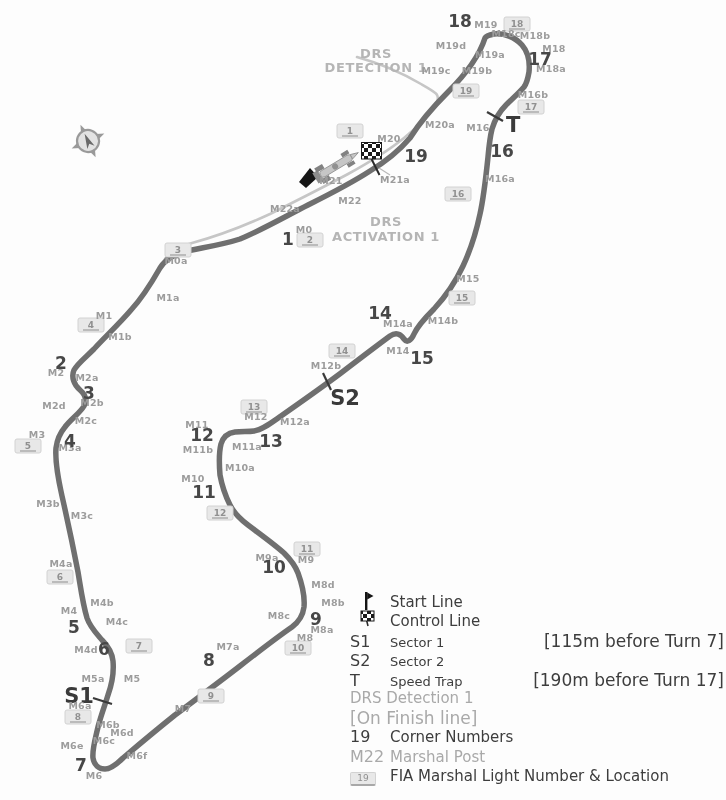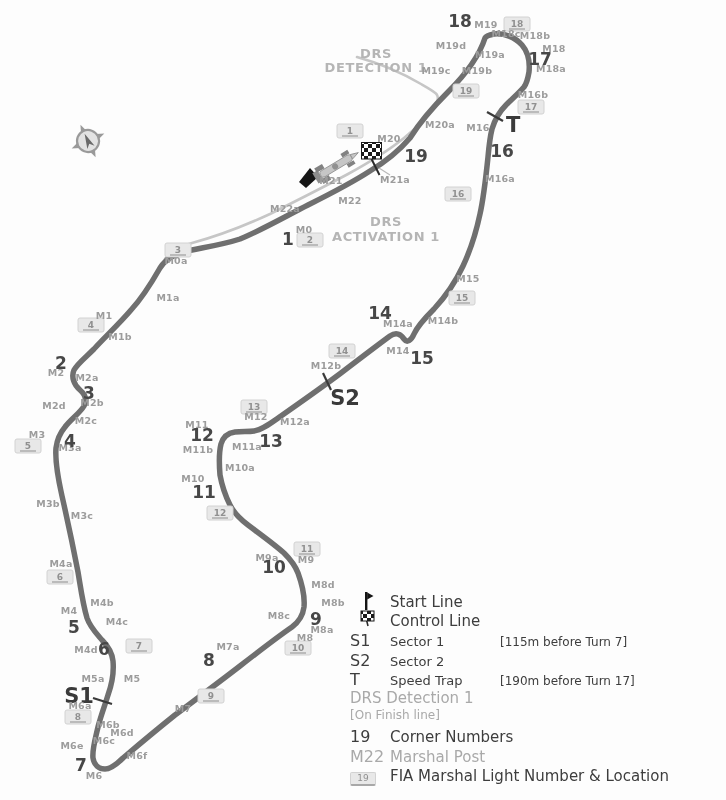--- a/index.html
+++ b/index.html
@@ -17,22 +17,22 @@
   .boxnum{font-size:9px;font-weight:700;fill:var(--boxtxt);}
   .sector{font-size:21px;font-weight:700;fill:var(--dark);}
   .drs{font-size:13px;font-weight:700;fill:var(--drs);letter-spacing:.6px;}
 
   #legend{position:absolute;left:350px;top:593px;width:374px;}
   .lrow{display:flex;align-items:baseline;height:19.2px;font-weight:400;color:var(--legend-dark);}
   .lrow .key{width:40px;font-size:16px;flex:none;}
   .lrow .keywide{width:150px;font-size:15px;flex:none;}
   .lrow .lbl{width:110px;font-size:13px;flex:none;}
   .lrow .lblwide{flex:1;font-size:15px;}
-  .lrow .note{font-size:12px;flex:1;}
-  .lrow.gray, .gray-txt{color:var(--legend-gray);}
+  .lrow .note{font-size:17px;flex:1;text-align:right;}
+  .lrow.gray, .gray-txt{color:var(--legend-gray);flex-direction:column;}
   .icon-cell{width:40px;flex:none;align-self:center;height:19px;position:relative;}
   .icon-cell svg{position:absolute;left:9px;top:-2px;}
   .m22key{font-size:11px;color:var(--legend-gray);}
   .minibox{display:inline-block;width:24px;font-size:9px;color:var(--boxtxt);
     background:var(--boxbg);border:1px solid #d2d2d2;border-bottom:2px solid #a8a8a8;
     border-radius:2px;text-align:center;line-height:11px;}
 </style>
 </head>
 <body>
 

